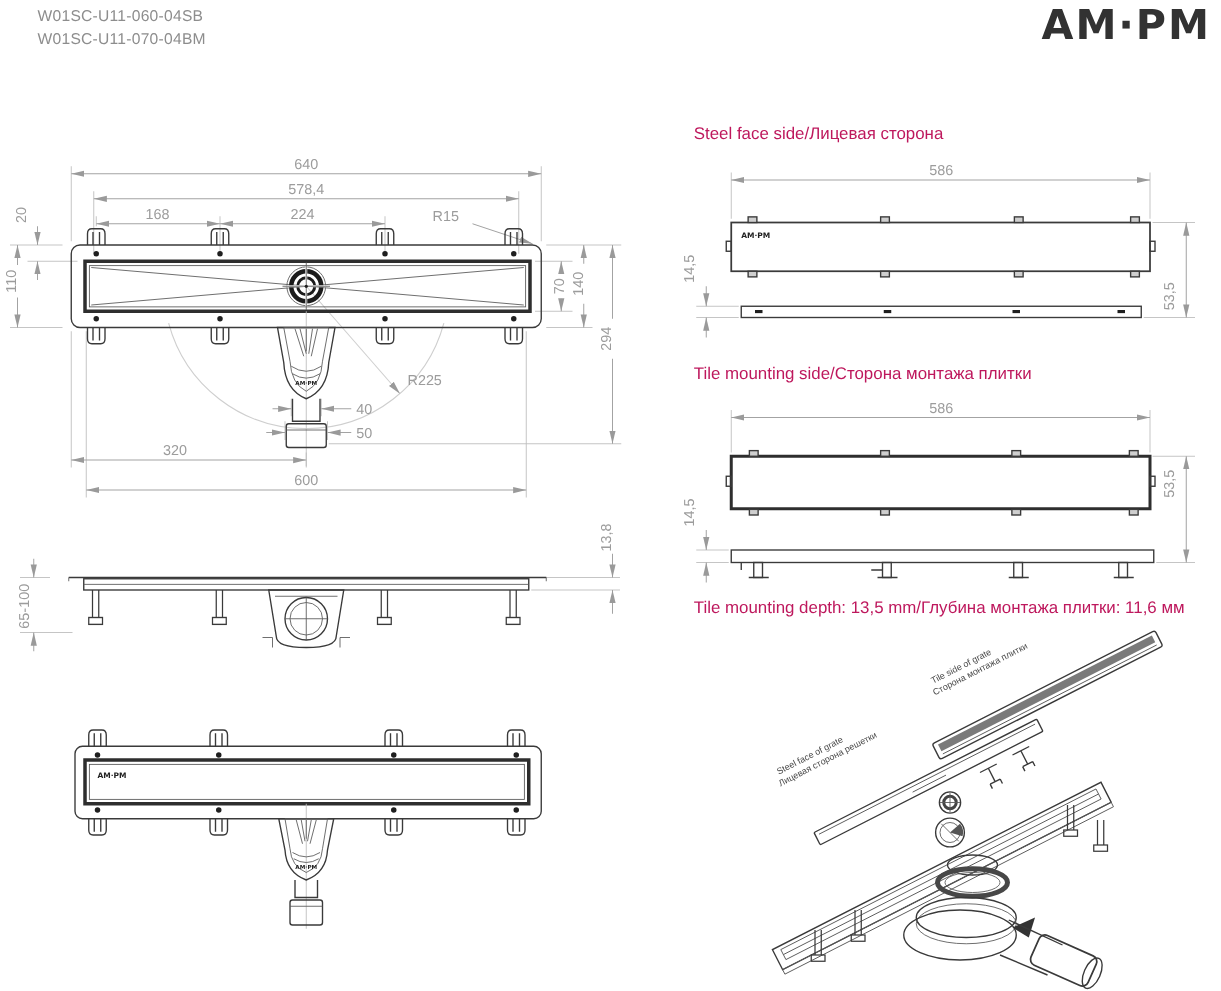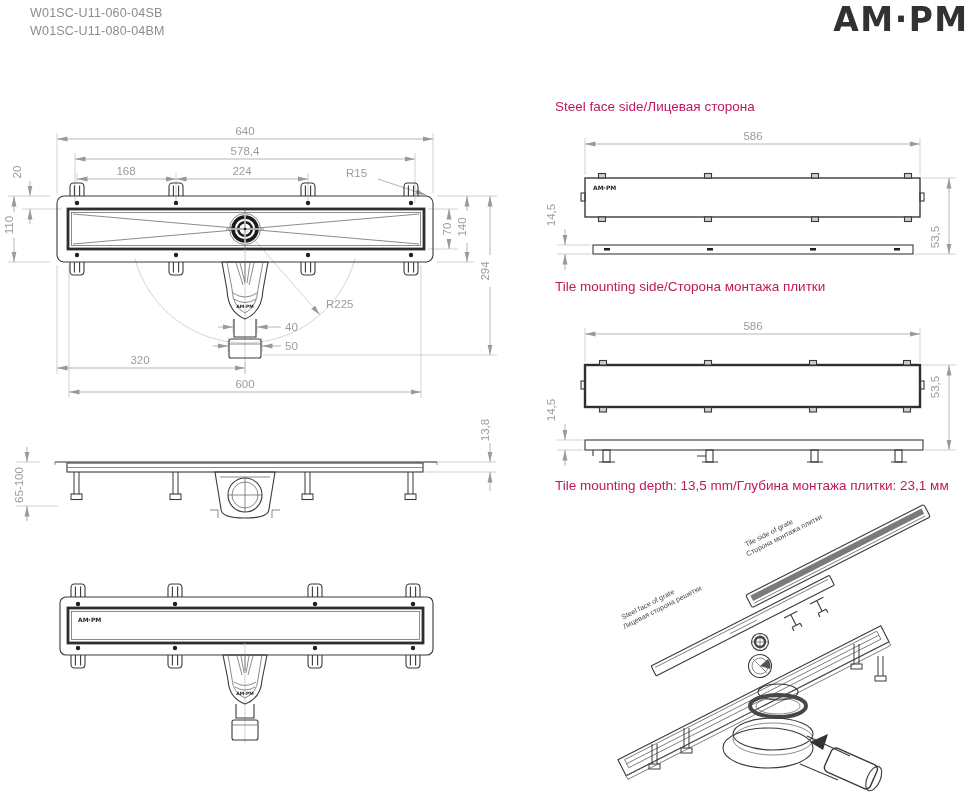--- a/index.html
+++ b/index.html
@@ -37,21 +37,21 @@
     </g>
     <g id="legB" fill="none" stroke="#3a3a3a" stroke-width="1">
       <path d="M0 0 L0 20 M5 0 L5 20"></path>
       <rect x="-3" y="20" width="11" height="5"></rect>
     </g>
   </defs>
 </svg>
 
 <div class="abs codes">
   <div>W01SC-U11-060-04SB</div>
-  <div>W01SC-U11-080-04BM</div>
+  <div>W01SC-U11-070-04BM</div>
 </div>
 <div class="abs logo">AM·PM</div>
 
 <svg class="abs" style="left:0;top:115px;" width="510" height="292" viewBox="0 0 510 292">
 
   <path class="f" d="M134.9 143.5 A114 114 0 0 0 355.1 143.5"></path>
   <line class="f" x1="245" y1="114" x2="320" y2="200" marker-end="url(#ar)"></line>
   <text class="dt" x="326" y="193">R225</text>
 
   <line class="e" x1="57" y1="78" x2="57" y2="18"></line>
@@ -271,21 +271,21 @@
     <line class="e" x1="46" y1="129" x2="12" y2="129"></line>
   <line class="d" x1="20" y1="104" x2="20" y2="120" marker-end="url(#ar)"></line>
   <line class="d" x1="20" y1="145" x2="20" y2="129" marker-end="url(#ar)"></line>
   <text class="dt" x="10" y="90" text-anchor="middle" transform="rotate(-90 10 90)">14,5</text>
   <line class="e" x1="377" y1="53" x2="411" y2="53"></line>
     <line class="e" x1="370" y1="129" x2="411" y2="129"></line>
   <line class="d" x1="404" y1="53" x2="404" y2="129" marker-start="url(#ar)" marker-end="url(#ar)"></line>
   <text class="dt" x="394" y="112" text-anchor="middle" transform="rotate(-90 394 112)">53,5</text>
 </svg>
 
-<div class="abs lbl" style="left:555px;top:279px;">Tile mounting side/Сторона монтажа плитки</div>
+<div class="abs lbl" style="left:555px;top:291px;">Tile mounting side/Сторона монтажа плитки</div>
 <svg class="abs" style="left:545px;top:315px;" width="432" height="165" viewBox="0 0 432 165">
   <line class="e" x1="40" y1="47" x2="40" y2="13"></line>
     <line class="e" x1="375" y1="47" x2="375" y2="13"></line>
   <line class="d" x1="40" y1="19" x2="375" y2="19" marker-start="url(#ar)" marker-end="url(#ar)"></line>
   <text class="dt" x="208" y="15" text-anchor="middle">586</text>
 
   <rect x="40" y="50" width="335" height="42" fill="none" stroke="#2e2e2e" stroke-width="2.4"></rect>
   <g class="dl">
     <rect x="54.5" y="45.5" width="7" height="4.5" fill="#cfcfcf"></rect>
       <rect x="159.5" y="45.5" width="7" height="4.5" fill="#cfcfcf"></rect>
@@ -312,21 +312,21 @@
     <line class="e" x1="38" y1="135" x2="12" y2="135"></line>
   <line class="d" x1="20" y1="109" x2="20" y2="125" marker-end="url(#ar)"></line>
   <line class="d" x1="20" y1="151" x2="20" y2="135" marker-end="url(#ar)"></line>
   <text class="dt" x="10" y="95" text-anchor="middle" transform="rotate(-90 10 95)">14,5</text>
   <line class="e" x1="377" y1="50" x2="411" y2="50"></line>
     <line class="e" x1="380" y1="135" x2="411" y2="135"></line>
   <line class="d" x1="404" y1="50" x2="404" y2="135" marker-start="url(#ar)" marker-end="url(#ar)"></line>
   <text class="dt" x="394" y="72" text-anchor="middle" transform="rotate(-90 394 72)">53,5</text>
 </svg>
 
-<div class="abs lbl" style="left:555px;top:478px;">Tile mounting depth: 13,5 mm/Глубина монтажа плитки: 23,1 мм</div>
+<div class="abs lbl" style="left:555px;top:478px;">Tile mounting depth: 13,5 mm/Глубина монтажа плитки: 11,6 мм</div>
 
 <svg class="abs" style="left:588px;top:496px;" width="389" height="297" viewBox="0 0 389 297">
 
   <g transform="rotate(-27 250 60)">
     <rect class="dl" x="150" y="53" width="200" height="14" rx="2" fill="#fff"></rect>
     <rect x="154" y="55.5" width="192" height="6" fill="#7a7a7a"></rect>
     <line class="th" x1="154" y1="64" x2="346" y2="64"></line>
   </g>
   <g transform="rotate(-27 163 60)">
     <text class="xl" x="163" y="50">Tile side of grate</text>

